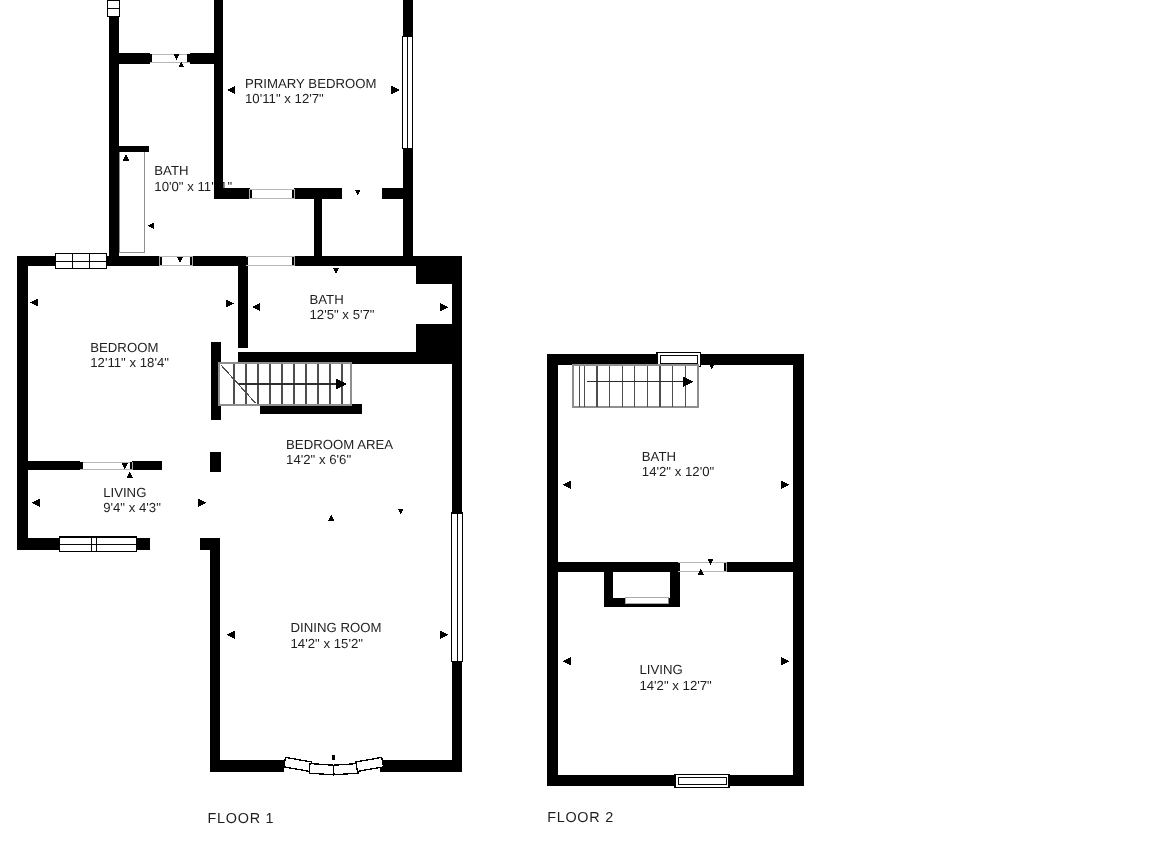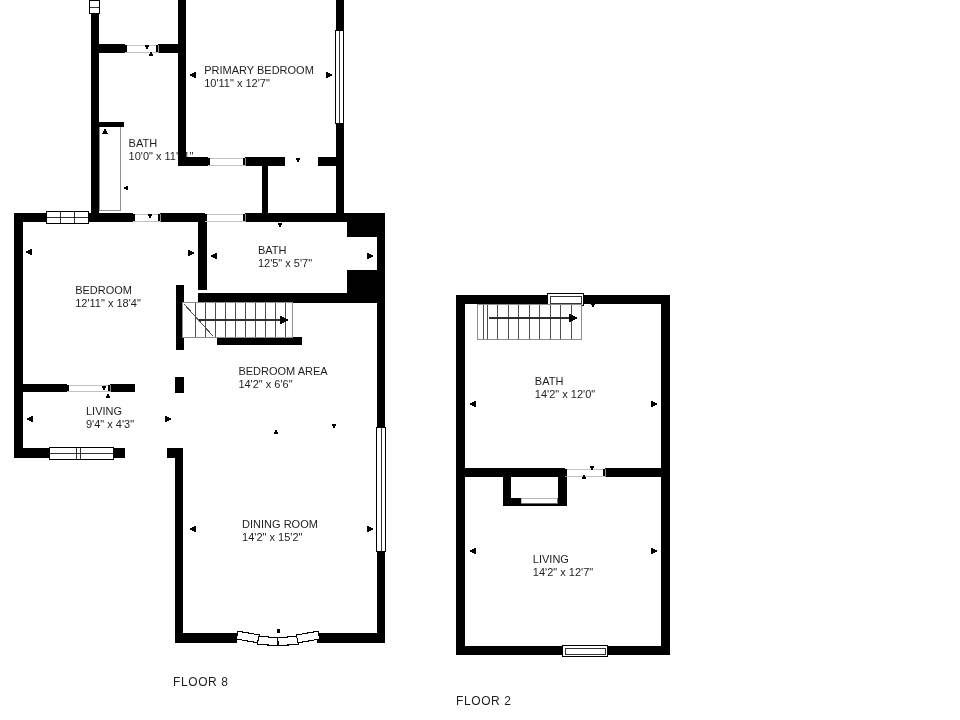--- a/index.html
+++ b/index.html
@@ -71,22 +71,22 @@
     <div class="room-label" style="left:565px;top:388px">
       <div>BATH</div>
       <div>14'2" x 12'0"</div>
     </div>
 
     <div class="room-label" style="left:563px;top:566px">
       <div>LIVING</div>
       <div>14'2" x 12'7"</div>
     </div>
 
-    <div class="floor-label" style="left:173px;top:675px">FLOOR 8</div>
-    <div class="floor-label" style="left:456px;top:694px">FLOOR 2</div>
+    <div class="floor-label" style="left:173px;top:675px">FLOOR 1</div>
+    <div class="floor-label" style="left:456px;top:674px">FLOOR 2</div>
   </div>
 
   <svg class="plan" width="960" height="720" viewBox="0 0 960 720" shape-rendering="crispEdges">
 
     <g>
 
       <rect class="w" x="91" y="13" width="8" height="205"></rect>
       <rect class="w" x="99" y="44" width="26" height="9"></rect>
       <rect class="w" x="158" y="44" width="20" height="9"></rect>
 

